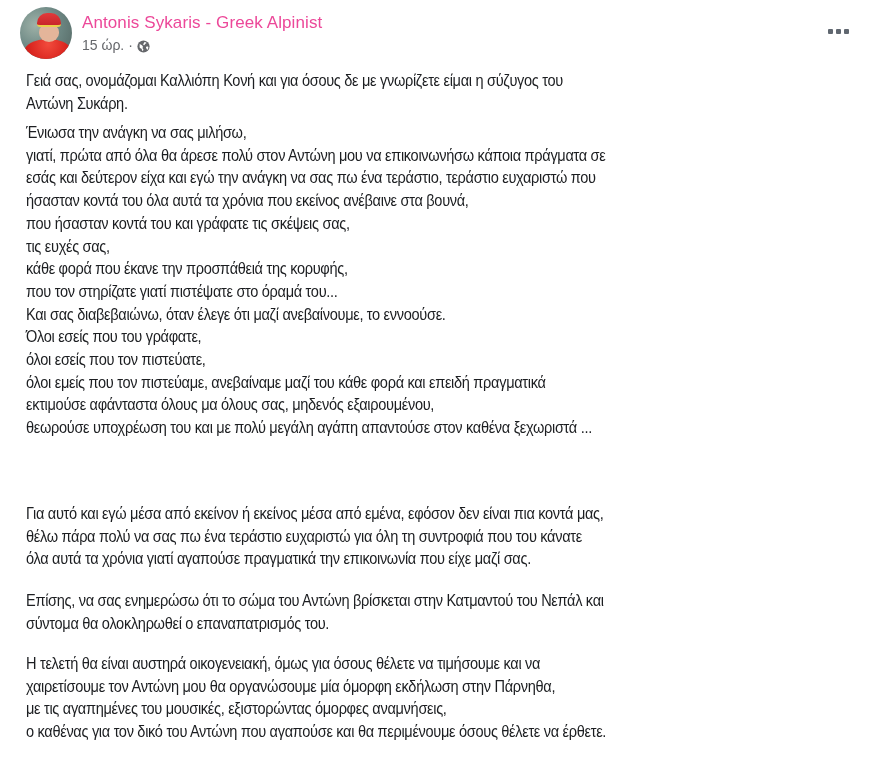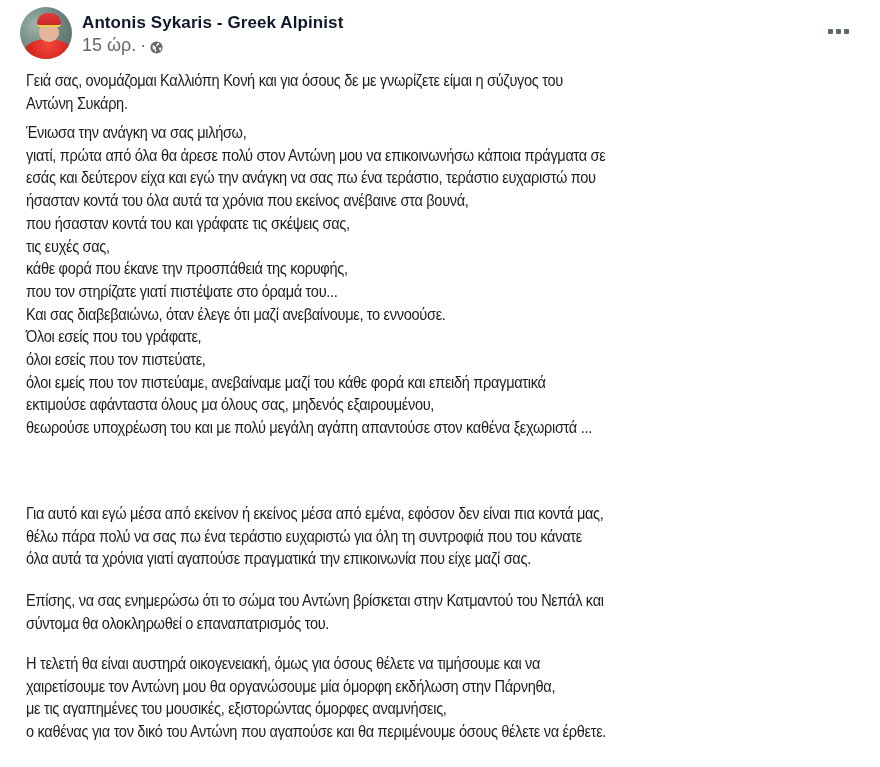--- a/index.html
+++ b/index.html
@@ -61,30 +61,30 @@
       border-radius: 50% 50% 0 0;
     }
     .header-text {
       margin-left: 10px;
       display: flex;
       flex-direction: column;
       justify-content: center;
     }
     .author-name {
       font-size: 17px;
-      font-weight: bold;
-      color: #0f172a;
+      font-weight: normal;
+      color: #ec4899;
       line-height: 22px;
       letter-spacing: 0.1px;
       cursor: pointer;
     }
     .meta-row {
       display: flex;
       align-items: center;
-      font-size: 18px;
+      font-size: 14px;
       color: #65676b;
       line-height: 18px;
       margin-top: 2px;
     }
     .meta-row .dot {
       margin: 0 4px;
     }
     .globe-icon {
       width: 13px;
       height: 13px;

